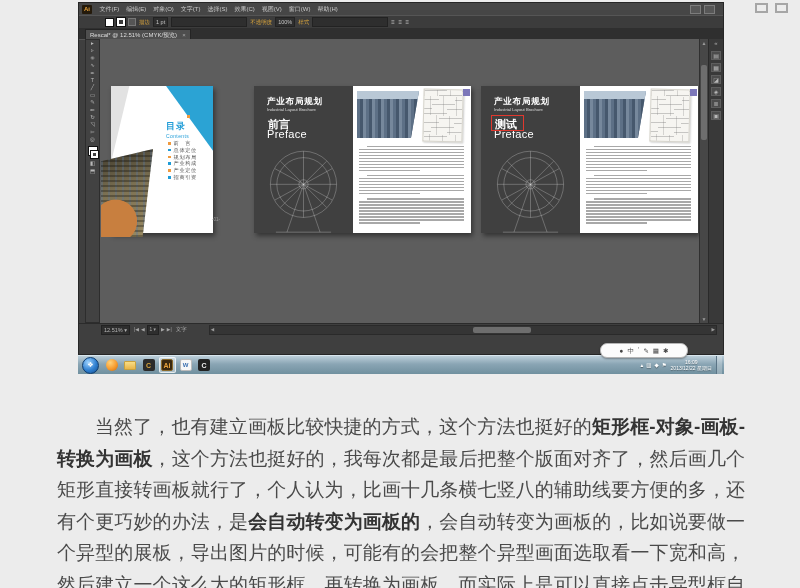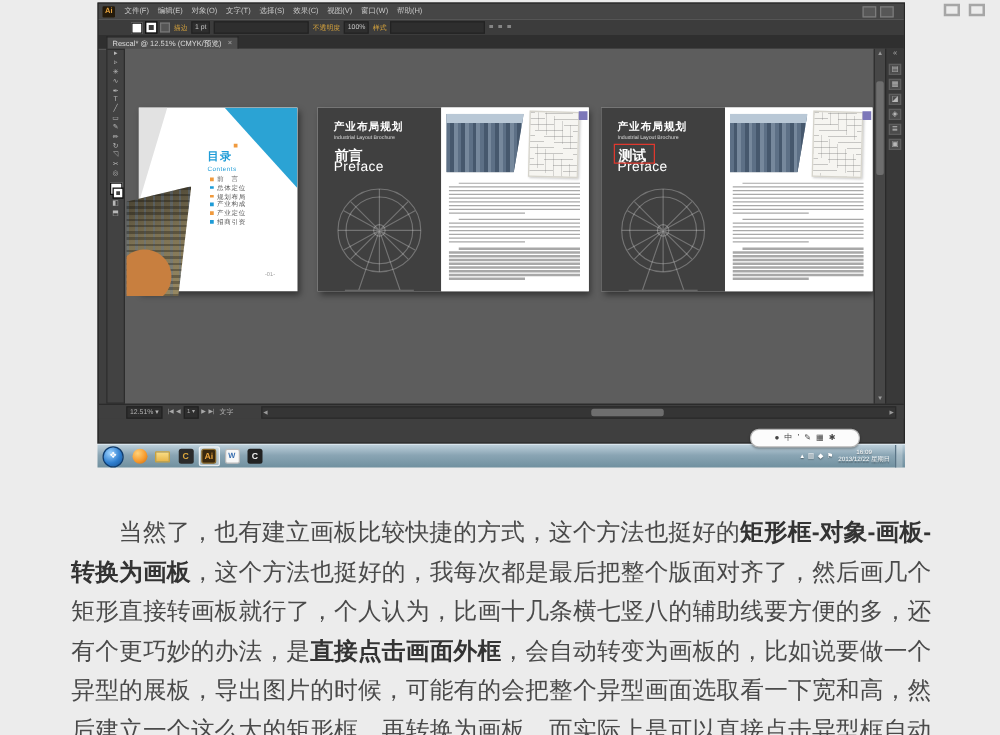--- a/index.html
+++ b/index.html
@@ -202,21 +202,21 @@
       <div class="tool-swatches">
         <div class="fillsw"></div>
         <div class="strokesw"></div>
       </div>
       <div class="tool">◧</div>
       <div class="tool">⬒</div>
     </div>
 
     <div class="canvas">
 
-      <div class="board" style="left:11px;top:47px;width:127px;height:147px;">
+      <div class="board" style="left:11px;top:47px;width:102px;height:147px;">
         <div class="cover-gray"></div>
         <div class="cover-blue"></div>
         <div class="abs" style="left:55px;top:29px;">
           <div><span class="logo-cn">目录</span><span class="logo-dot"></span></div>
           <div class="logo-en">Contents</div>
         </div>
         <div class="toc" id="toc-list">
             <div class="toc-item">
               <span class="toc-bullet c0"></span>
               <span class="toc-label">前　言</span>
@@ -437,13 +437,13 @@
       <div>16:09</div>
       <div>2013/12/22 星期日</div>
     </div>
     <div class="showdesk"></div>
   </div>
 </div>
 
 <div class="corner" style="right:32px;"></div>
 <div class="corner" style="right:12px;"></div>
 
-<p class="article" id="article"><span>当然了，也有建立画板比较快捷的方式，这个方法也挺好的</span><span class="b">矩形框-对象-画板-转换为画板</span><span>，这个方法也挺好的，我每次都是最后把整个版面对齐了，然后画几个矩形直接转画板就行了，个人认为，比画十几条横七竖八的辅助线要方便的多，还有个更巧妙的办法，是</span><span class="b">直接点击画面外框</span><span>，会自动转变为画板的，比如说要做一个异型的展板，导出图片的时候，可能有的会把整个异型画面选取看一下宽和高，然后建立一个这么大的矩形框，再转换为画板，而实际上是可以直接点击异型框自动就变成矩形画板了，非常高效。</span></p>
+<p class="article" id="article"><span>当然了，也有建立画板比较快捷的方式，这个方法也挺好的</span><span class="b">矩形框-对象-画板-转换为画板</span><span>，这个方法也挺好的，我每次都是最后把整个版面对齐了，然后画几个矩形直接转画板就行了，个人认为，比画十几条横七竖八的辅助线要方便的多，还有个更巧妙的办法，是</span><span class="b">会自动转变为画板的</span><span>，会自动转变为画板的，比如说要做一个异型的展板，导出图片的时候，可能有的会把整个异型画面选取看一下宽和高，然后建立一个这么大的矩形框，再转换为画板，而实际上是可以直接点击异型框自动就变成矩形画板了，非常高效。</span></p>
 
 </body></html>

